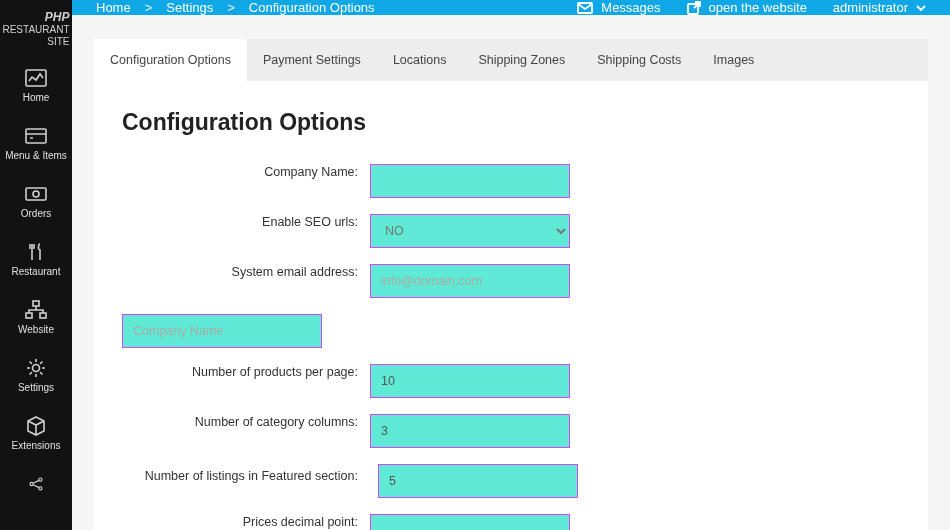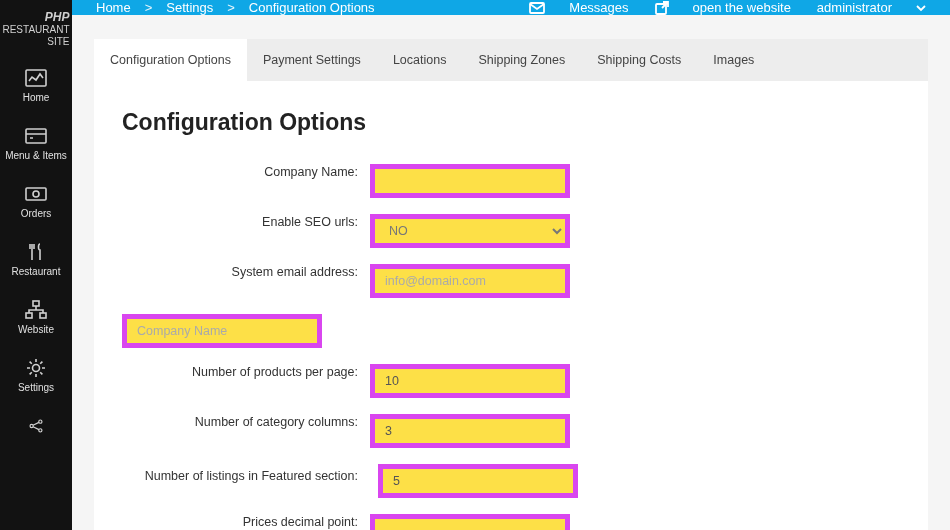--- a/index.html
+++ b/index.html
@@ -10,33 +10,33 @@
   .brand .php { font-weight: bold; font-style: italic; font-size: 12px; }
   .sidebar-item { width: 100%; text-align: center; padding: 12px 2px 10px; cursor: pointer; }
   .sidebar-icon { width: 24px; height: 20px; margin: 0 auto 4px; display: flex; align-items: center; justify-content: center; }
   .sidebar-icon svg { stroke: #d0d0d0; fill: none; stroke-width: 1.6; }
   .sidebar-label { font-size: 10px; line-height: 1.2; color: #e0e0e0; }
   .main { flex: 1; display: flex; flex-direction: column; min-width: 0; }
   .topbar { background: #0fa7e6; height: 57px; display: flex; align-items: center; padding: 0 24px; color: #fff; }
   .breadcrumb { display: flex; align-items: center; gap: 14px; font-size: 13px; }
   .breadcrumb .sep { opacity: .9; }
   .topbar-right { margin-left: auto; display: flex; align-items: center; gap: 26px; font-size: 13px; }
-  .tr-item { display: flex; align-items: center; gap: 24px; cursor: pointer; }
+  .tr-item { display: flex; align-items: center; gap: 8px; cursor: pointer; }
   .tr-item svg { stroke: #fff; fill: none; stroke-width: 1.8; }
   .content-wrap { padding: 24px 22px 0; }
   .tabs { display: flex; background: #ededed; }
   .tab { padding: 14px 16px; font-size: 12.5px; color: #444; cursor: pointer; }
   .tab.active { background: #fff; }
   .panel { background: #fff; padding: 28px 28px 10px; }
   .panel h1 { font-size: 23px; font-weight: 600; color: #222; margin-bottom: 28px; }
   .form-row { display: flex; align-items: flex-start; margin-bottom: 16px; }
   .form-row.multiline { align-items: flex-start; gap: 8px; }
   .form-row.multiline .form-label { padding-top: 4px; }
   .form-label { width: 248px; text-align: right; padding-right: 12px; font-size: 12.5px; color: #333; line-height: 1.3; }
-  .form-input, .form-select { width: 200px; height: 34px; border: 5px solid #d946ef; padding: 4px 10px; font-size: 12.5px; color: #555; background: #fde047; }
+  .form-input, .form-select { width: 200px; height: 34px; border: 1px solid #d946ef; padding: 4px 10px; font-size: 12.5px; color: #555; background: #5eead4; }
   .form-input::placeholder { color: #aaa; }
   .form-select { color: #777; }
 </style>
 </head>
 <body>
 
 <div class="app">
   <div class="sidebar">
     <div class="brand">
       <div class="php">PHP</div>
@@ -98,20 +98,28 @@
     <div class="sidebar-item">
       <div class="sidebar-icon">
           <svg width="22" height="22" viewBox="0 0 22 22">
             <circle cx="11" cy="11" r="3.5"></circle>
             <path d="M11 2 V5 M11 17 V20 M2 11 H5 M17 11 H20 M4.6 4.6 L6.8 6.8 M15.2 15.2 L17.4 17.4 M17.4 4.6 L15.2 6.8 M6.8 15.2 L4.6 17.4"></path>
           </svg>
         </div>
       <div class="sidebar-label">Settings</div>
     </div>
 
+    <div class="sidebar-item">
+      <div class="sidebar-icon">
+          <svg width="22" height="22" viewBox="0 0 22 22">
+            <path d="M11 2 L19 6 V16 L11 20 L3 16 V6 Z M3 6 L11 10 L19 6 M11 10 V20"></path>
+          </svg>
+        </div>
+      <div class="sidebar-label">Extensions</div>
+    </div>
 
     <div class="sidebar-item" style="padding-bottom:0;">
       <div class="sidebar-icon">
           <svg width="22" height="16" viewBox="0 0 22 22">
             <circle cx="5" cy="11" r="2.2"></circle>
             <circle cx="17" cy="5" r="2.2"></circle>
             <circle cx="17" cy="17" r="2.2"></circle>
             <path d="M7 10 L15 6 M7 12 L15 16"></path>
           </svg>
         </div>

